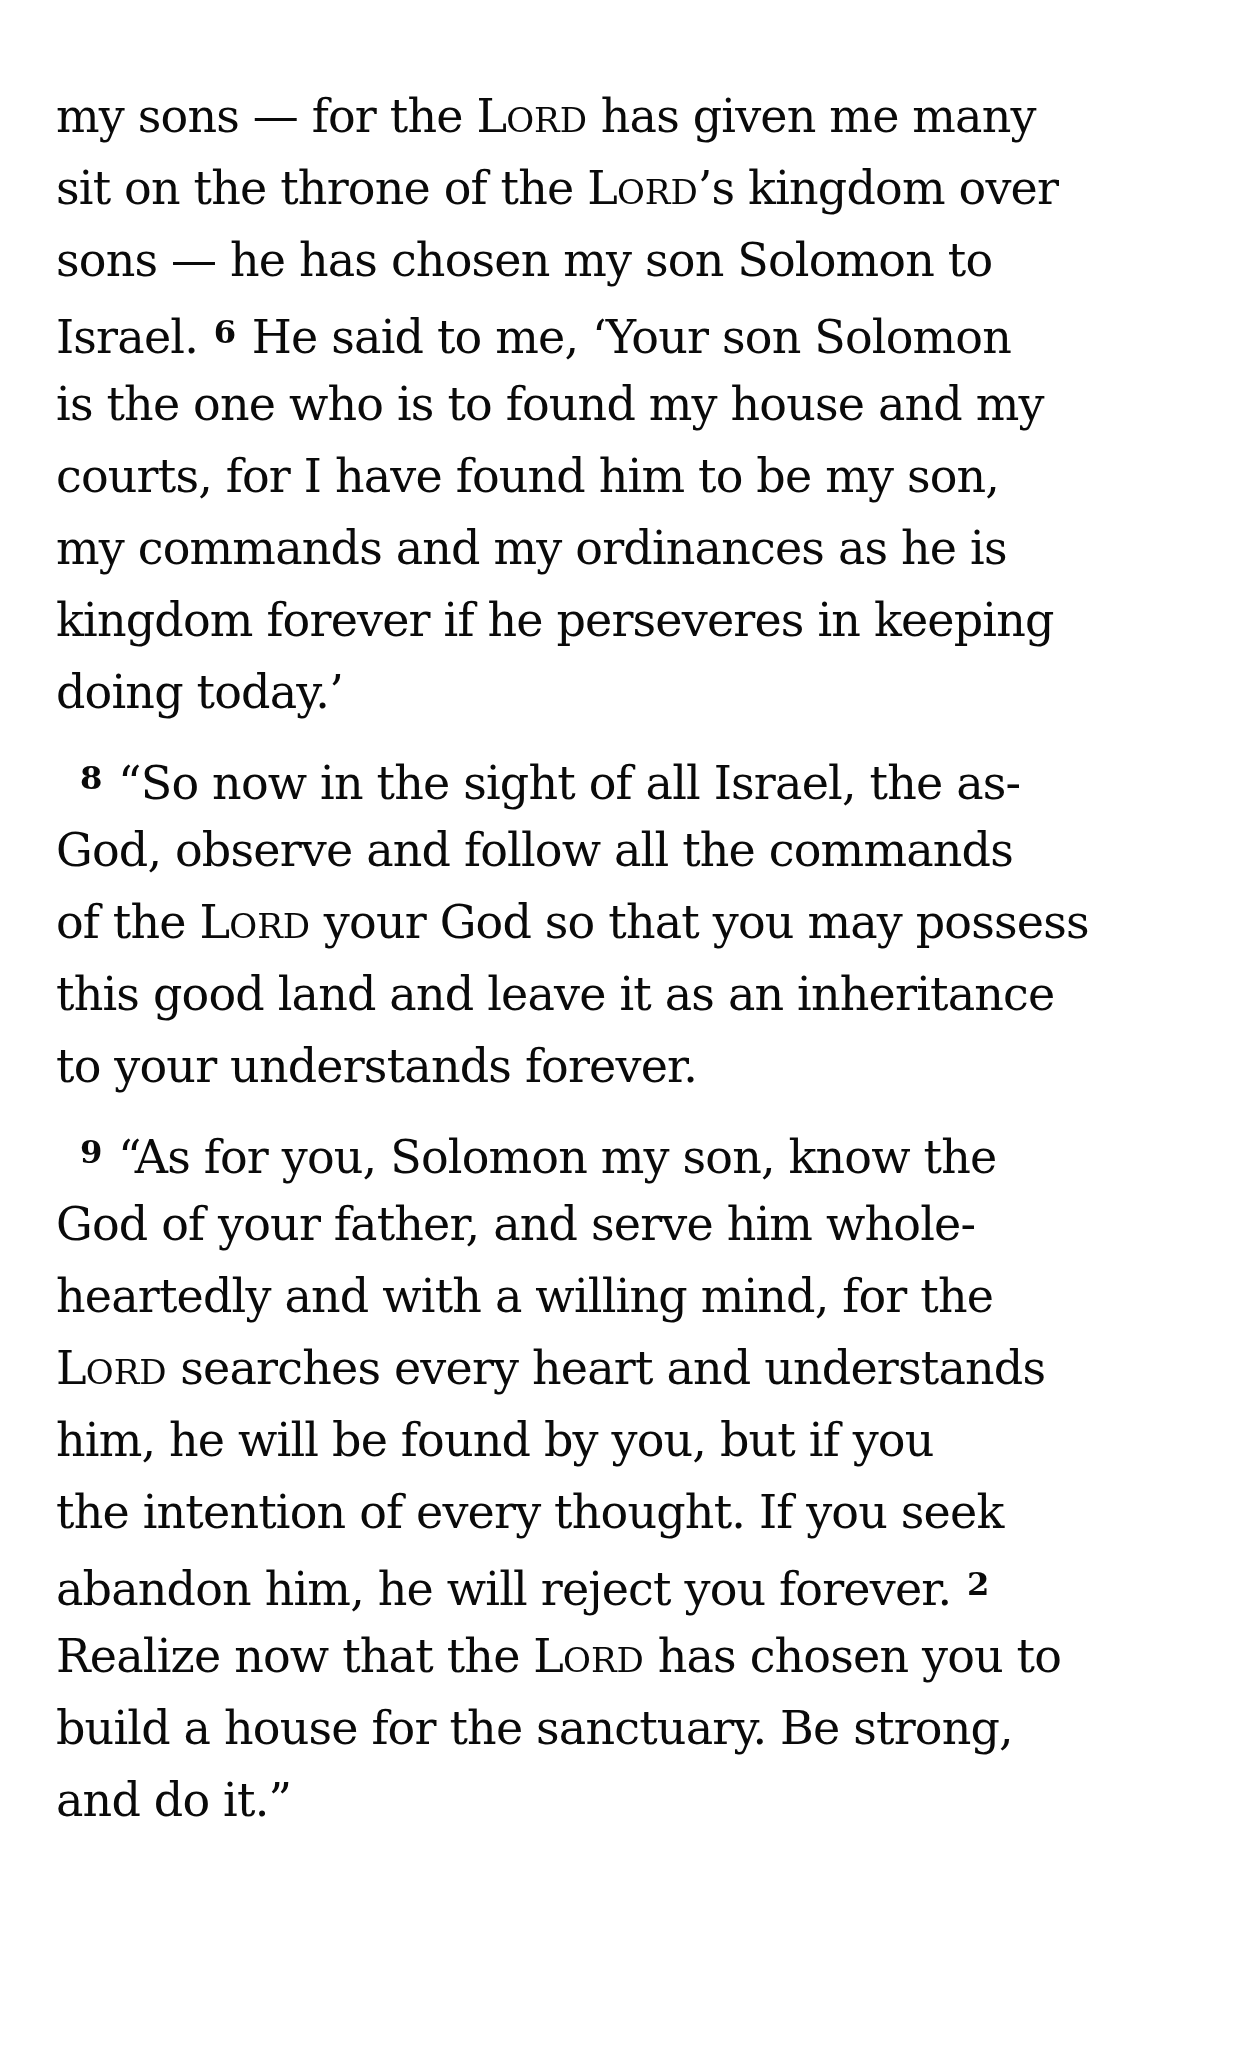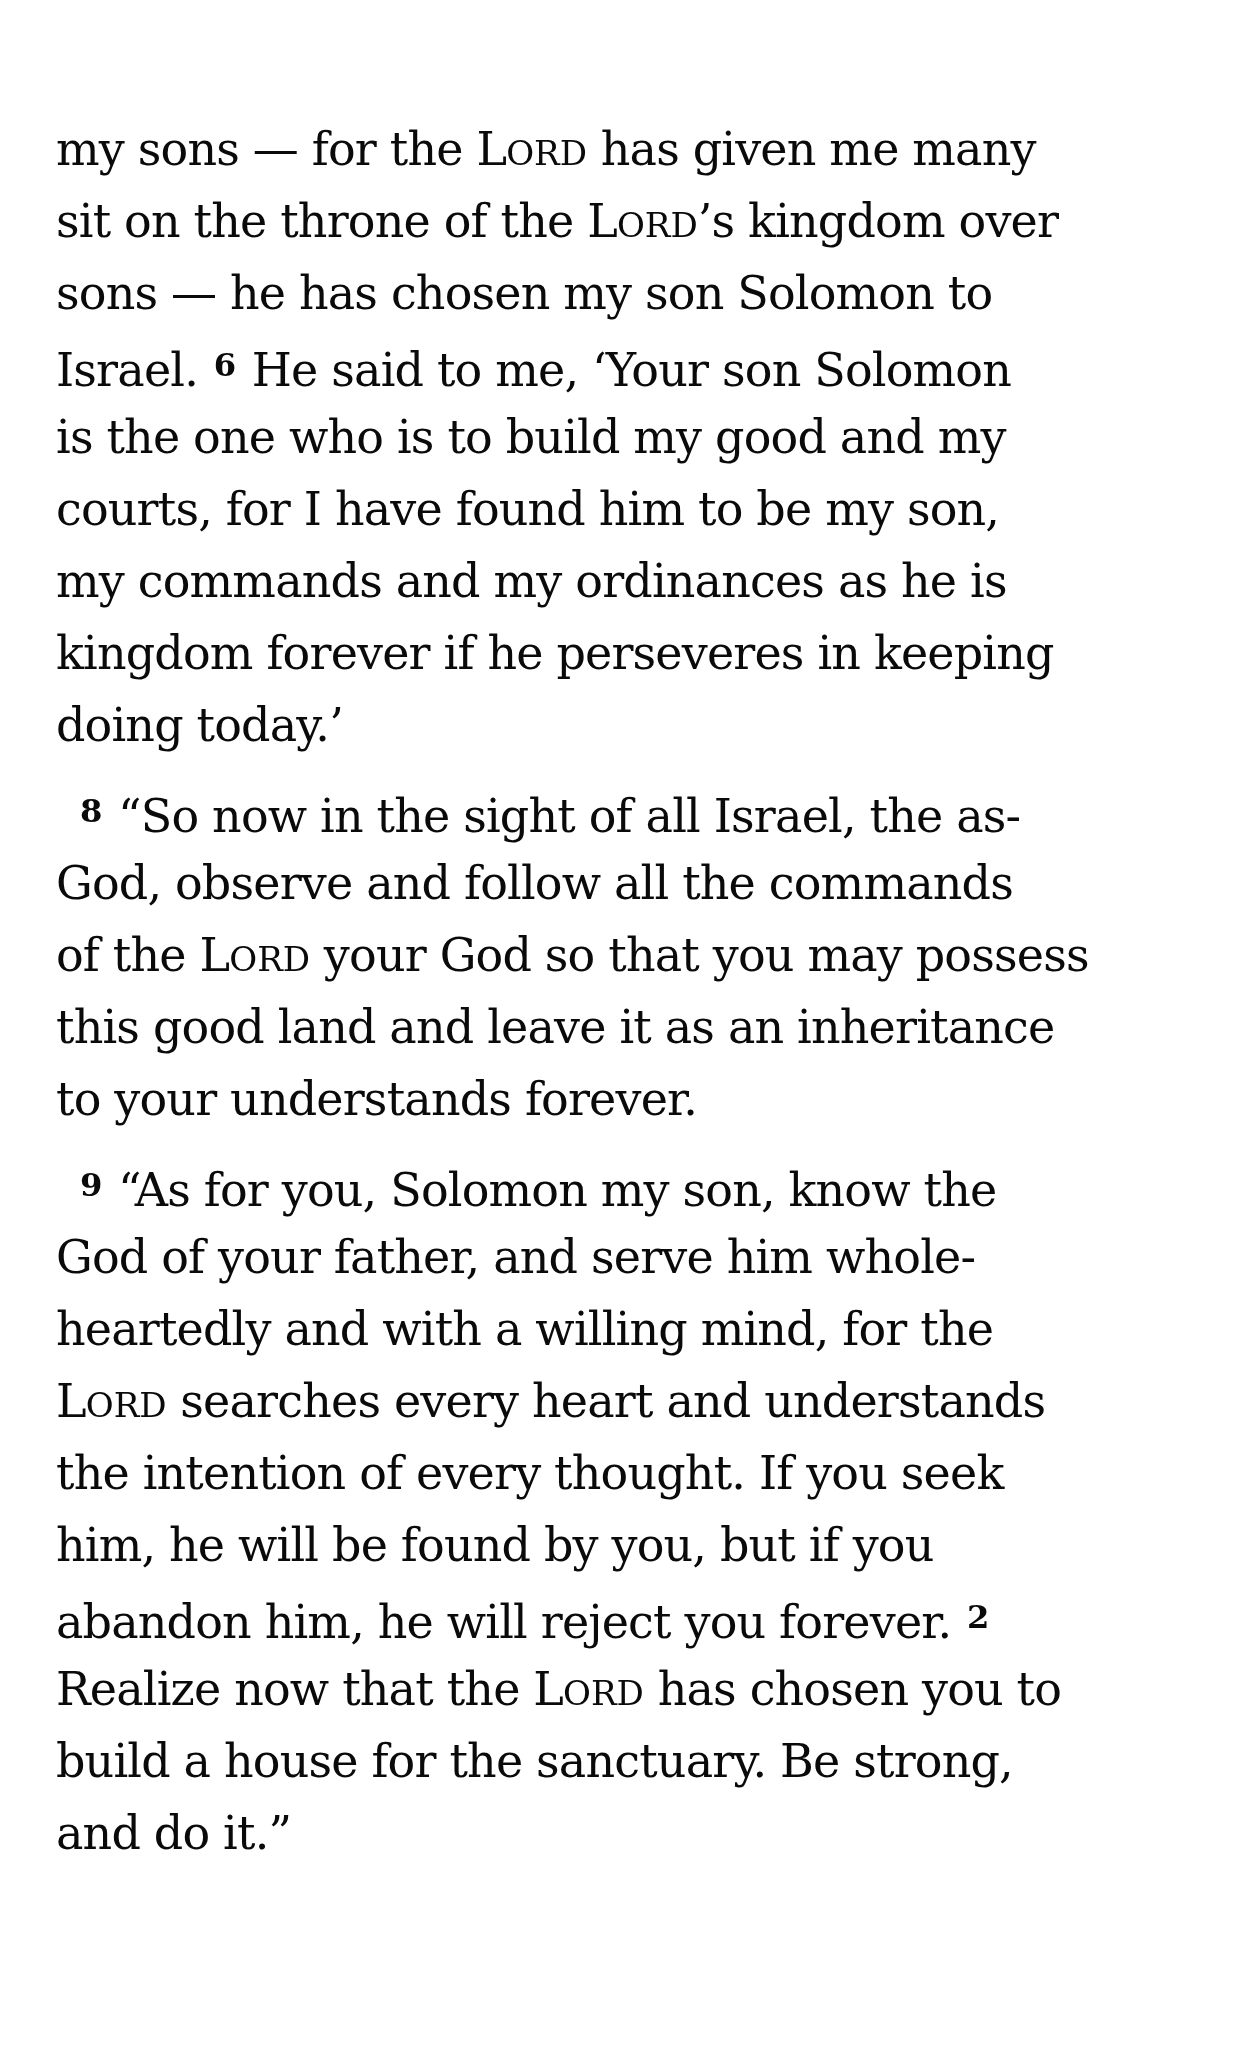--- a/index.html
+++ b/index.html
@@ -9,21 +9,21 @@
   }
   body {
     width: 1242px;
     height: 2045px;
     overflow: hidden;
   }
   .scripture-page {
     box-sizing: border-box;
     width: 1236px;
     height: 2045px;
-    padding: 113px 34px 0 56px;
+    padding: 80px 34px 0 56px;
     color: #0a0a0a;
     font-family: "DejaVu Serif", "Liberation Serif", serif;
     font-size: 46px;
     line-height: 72px;
     letter-spacing: -0.018em;
   }
   .para {
     margin: 0;
   }
   .para.spaced {
@@ -51,39 +51,39 @@
 </head>
 <body>
 
 <div class="scripture-page">
   <div id="scripture-body">
       <div class="para">
         <div class="line">my sons — for the <span class="lord"><span>L</span><span class="rest">ORD</span></span> has given me many</div>
         <div class="line">sit on the throne of the <span class="lord"><span>L</span><span class="rest">ORD</span></span>’s kingdom over</div>
         <div class="line">sons — he has chosen my son Solomon to</div>
         <div class="line">Israel. <span class="verse-num">6</span> He said to me, ‘Your son Solomon</div>
-        <div class="line">is the one who is to build my good and my</div>
+        <div class="line">is the one who is to found my house and my</div>
         <div class="line">courts, for I have found him to be my son,</div>
         <div class="line">my commands and my ordinances as he is</div>
         <div class="line">kingdom forever if he perseveres in keeping</div>
         <div class="line">doing today.’</div>
       </div>
       <div class="para spaced">
         <div class="line indent"><span class="verse-num">8</span> “So now in the sight of all Israel, the as-</div>
         <div class="line">God, observe and follow all the commands</div>
         <div class="line">of the <span class="lord"><span>L</span><span class="rest">ORD</span></span> your God so that you may possess</div>
         <div class="line">this good land and leave it as an inheritance</div>
         <div class="line">to your understands forever.</div>
       </div>
       <div class="para spaced">
         <div class="line indent"><span class="verse-num">9</span> “As for you, Solomon my son, know the</div>
         <div class="line">God of your father, and serve him whole-</div>
         <div class="line">heartedly and with a willing mind, for the</div>
         <div class="line"><span class="lord"><span>L</span><span class="rest">ORD</span></span> searches every heart and understands</div>
+        <div class="line">him, he will be found by you, but if you</div>
         <div class="line">the intention of every thought. If you seek</div>
-        <div class="line">him, he will be found by you, but if you</div>
         <div class="line">abandon him, he will reject you forever. <span class="verse-num">2</span></div>
         <div class="line">Realize now that the <span class="lord"><span>L</span><span class="rest">ORD</span></span> has chosen you to</div>
         <div class="line">build a house for the sanctuary. Be strong,</div>
         <div class="line">and do it.”</div>
       </div>
     </div>
 </div>
 
 </body></html>

